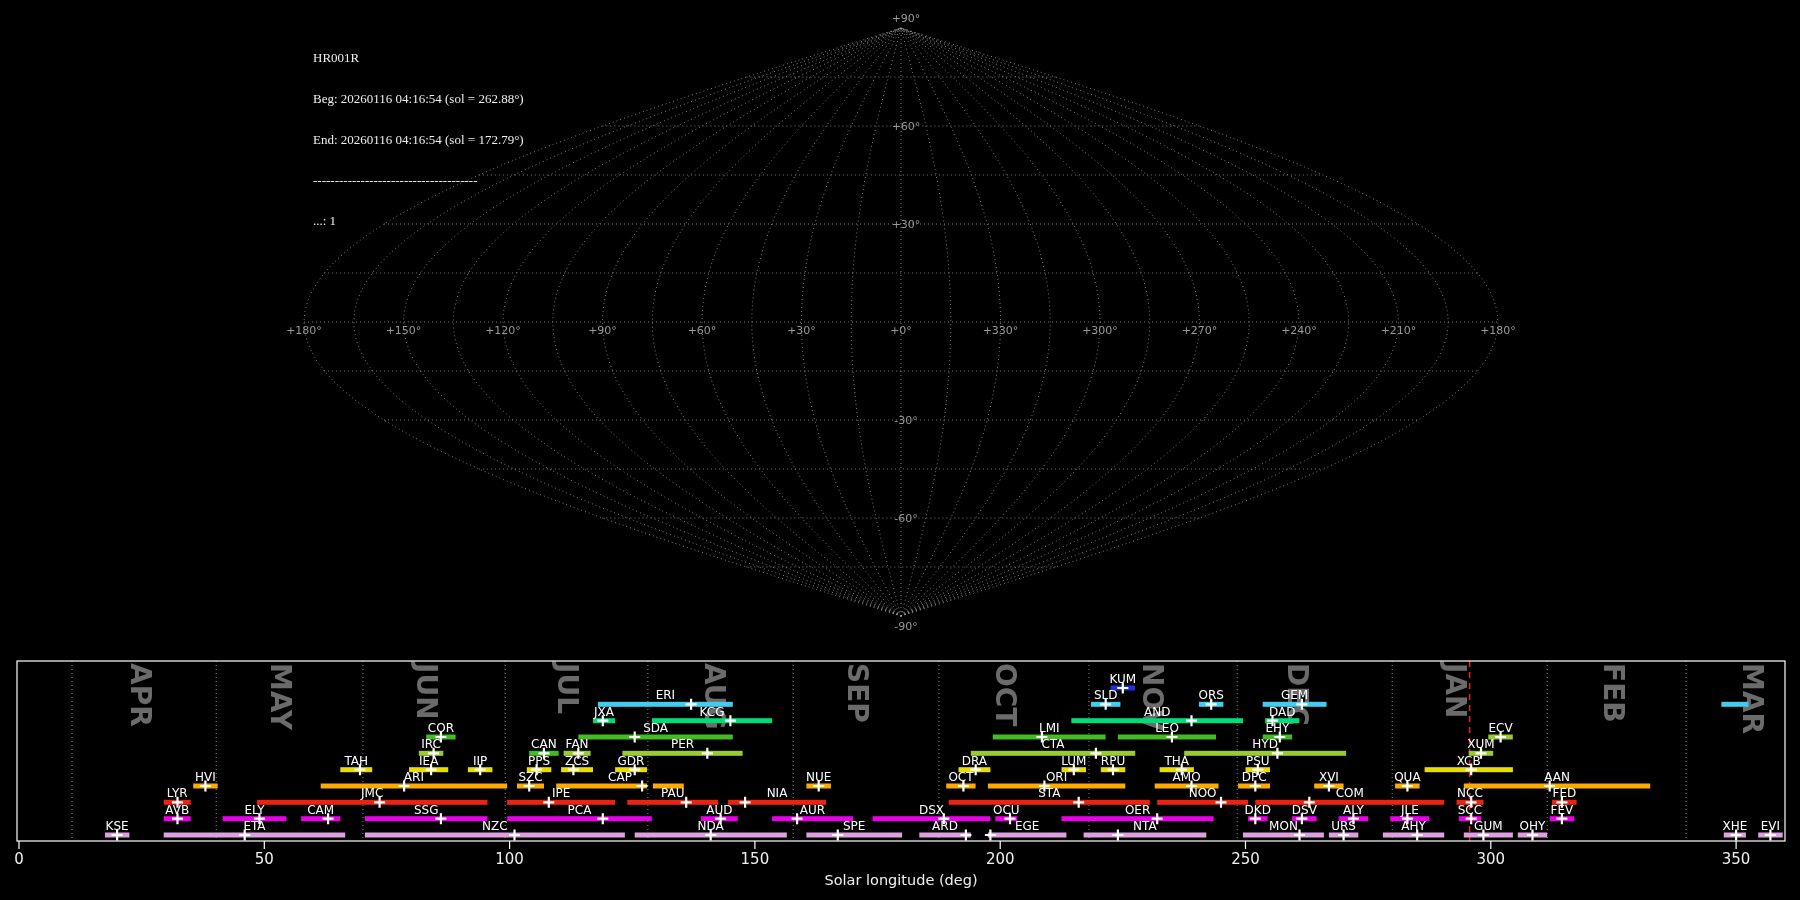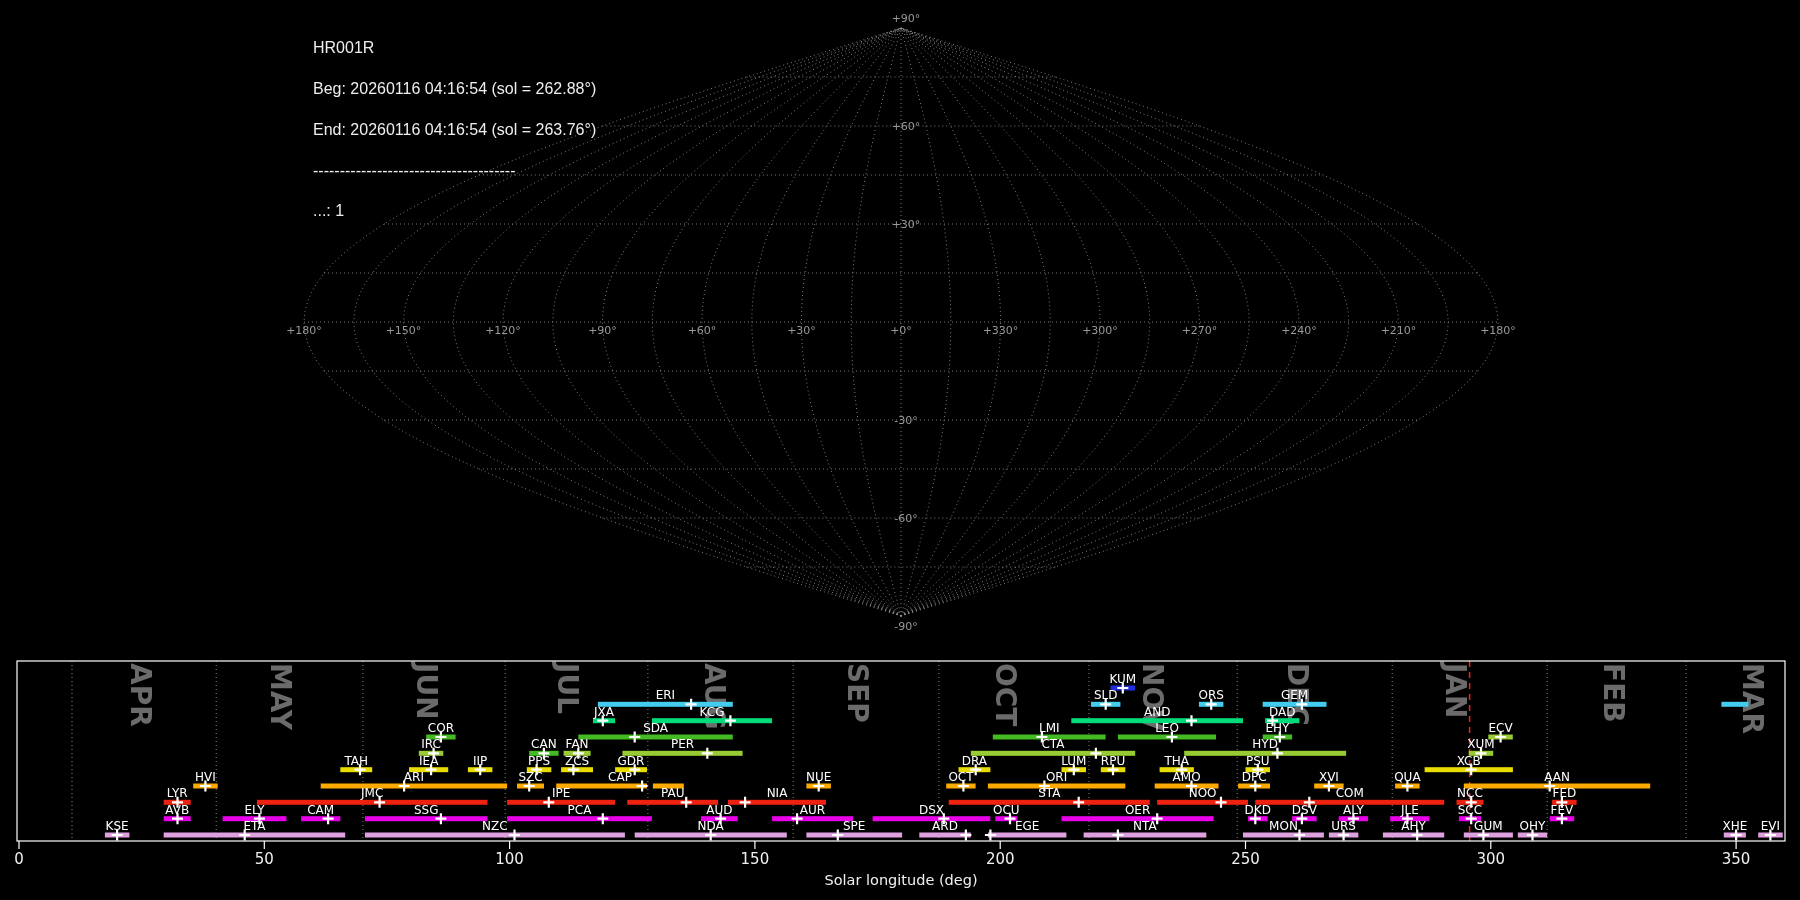--- a/index.html
+++ b/index.html
@@ -1,20 +1,20 @@
 <!DOCTYPE html>
 <html><head>
 <meta charset="utf-8">
 <style>
   html,body{margin:0;padding:0;background:#000;}
   body{width:1800px;height:900px;position:relative;overflow:hidden;
        font-family:"DejaVu Sans",sans-serif;}
   .stage{position:absolute;inset:0;background:#000;}
-  .hdr{position:absolute;left:313px;top:14px;color:#eee;
-       font-family:Liberation Sans, sans-serif;font-size:16px;line-height:13.6px;
+  .hdr{position:absolute;left:313px;top:24px;color:#eee;
+       font-family:Liberation Serif, serif;font-size:13px;line-height:13.6px;
        white-space:pre;}
   svg{position:absolute;left:0;top:0;}
   text{font-family:"DejaVu Sans",sans-serif;}
 </style>
 </head>
 <body>
 
 <div class="stage">
   <svg id="sky" width="1800" height="655">
       <path d="M746.5 567.0L1055.5 567.0M602.5 518.0L1199.5 518.0M478.9 469.0L1323.1 469.0M384.0 420.0L1418.0 420.0M324.3 371.0L1477.7 371.0M304.0 322.0L1498.0 322.0M324.3 273.0L1477.7 273.0M384.0 224.0L1418.0 224.0M478.9 175.0L1323.1 175.0M602.5 126.0L1199.5 126.0M746.5 77.0L1055.5 77.0" fill="none" stroke="#999999" stroke-width="1" stroke-dasharray="0.8 3.2"></path>
@@ -325,17 +325,17 @@
       <text x="754.9" y="864" font-size="15" fill="#f0f0f0" text-anchor="middle">150</text>
       <text x="1000.2" y="864" font-size="15" fill="#f0f0f0" text-anchor="middle">200</text>
       <text x="1245.5" y="864" font-size="15" fill="#f0f0f0" text-anchor="middle">250</text>
       <text x="1490.8" y="864" font-size="15" fill="#f0f0f0" text-anchor="middle">300</text>
       <text x="1736.1" y="864" font-size="15" fill="#f0f0f0" text-anchor="middle">350</text>
       <text x="901.0" y="885" font-size="14.5" fill="#f0f0f0" text-anchor="middle">Solar longitude (deg)</text>
     </svg>
   <div class="hdr">
     <div>HR001R</div>
     <div>Beg: 20260116 04:16:54 (sol = 262.88°)</div>
-    <div>End: 20260116 04:16:54 (sol = 263.76°)</div>
+    <div>End: 20260116 04:16:54 (sol = 172.79°)</div>
     <div>--------------------------------------</div>
     <div>...: 1</div>
   </div>
 </div>
 
 </body></html>

